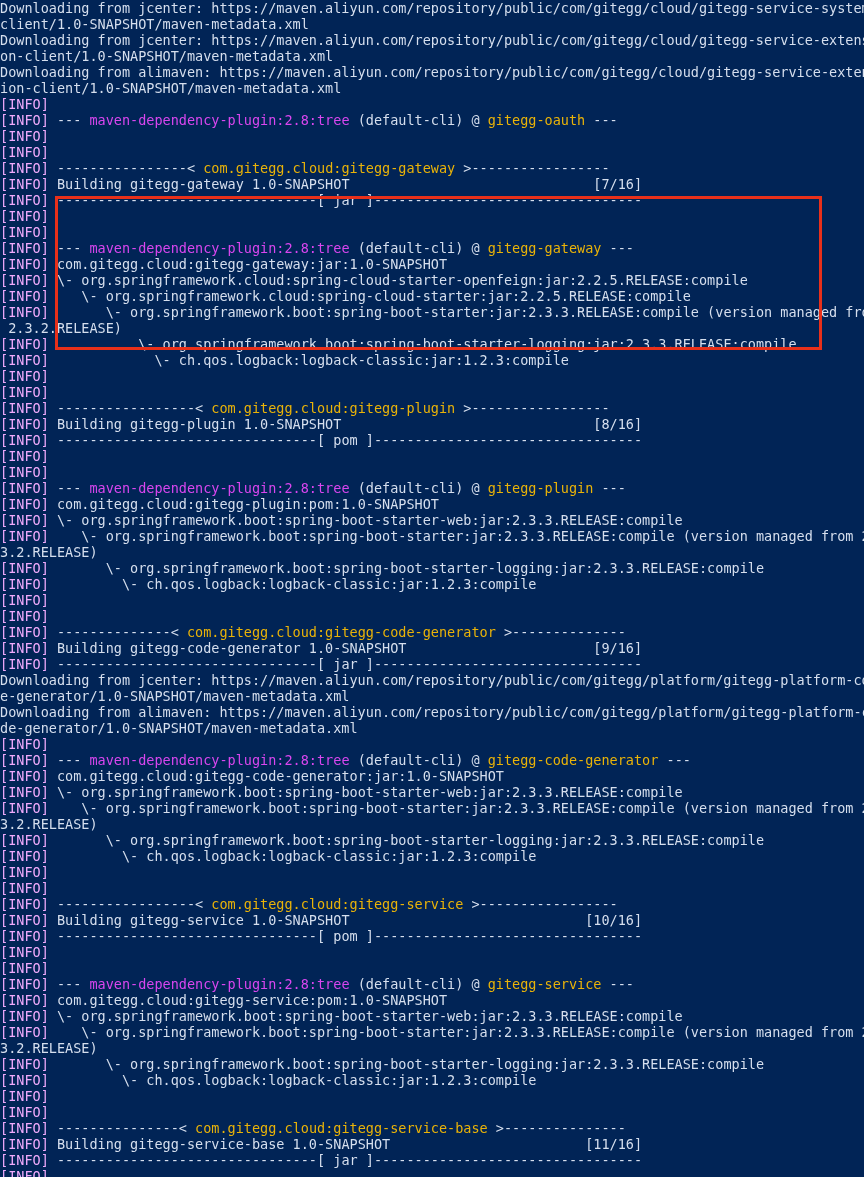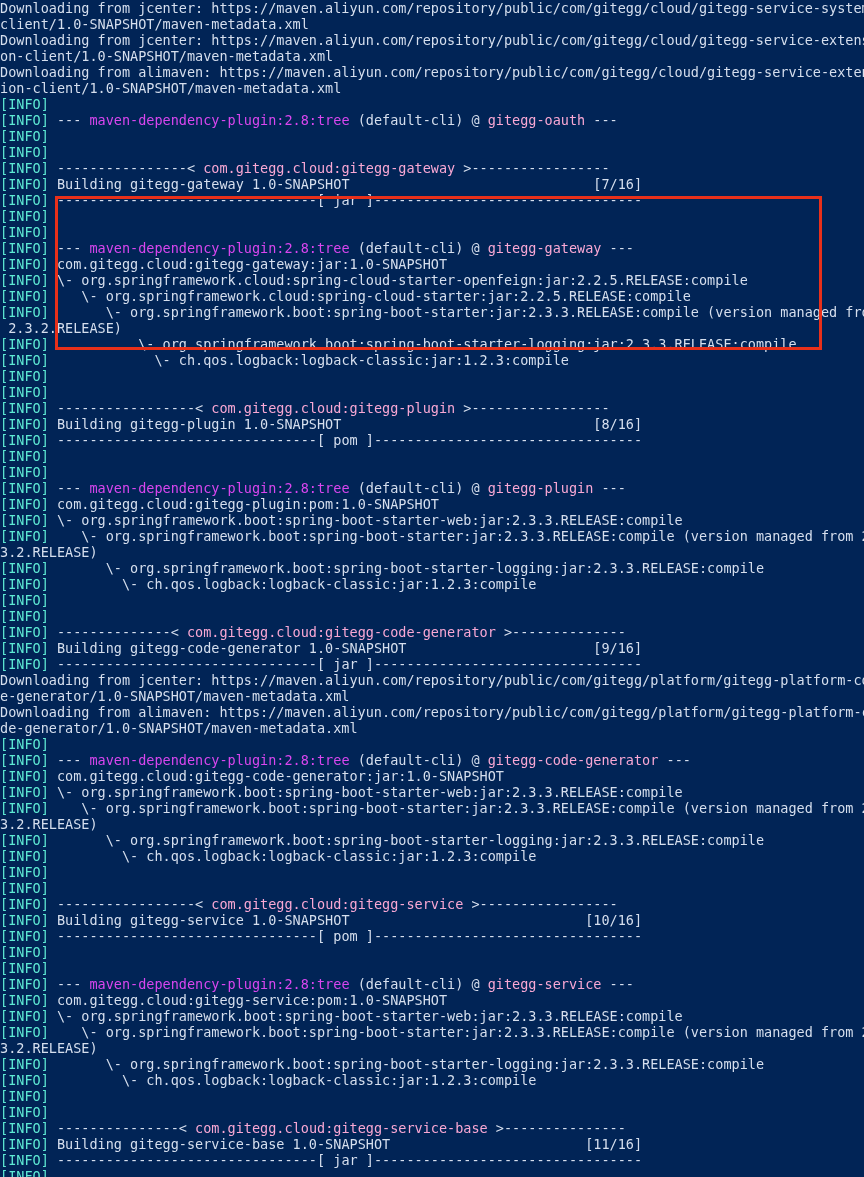--- a/index.html
+++ b/index.html
@@ -28,24 +28,24 @@
     padding: 0;
     white-space: pre;
   }
   .line {
     height: 16px;
     line-height: 16px;
     white-space: pre;
     display: block;
   }
   
-  .c-info    { color: #5eead4; }
+  .c-info    { color: #f0abfc; }
   .c-plain   { color: #d6dfee; }
   .c-green   { color: #d946ef; }
-  .c-cyan    { color: #f9a8d4; }
+  .c-cyan    { color: #eab308; }
 
   
   #highlight-box {
     position: absolute;
     left: 55px;
     top: 196px;
     width: 767px;
     height: 154px;
     border: 3px solid #e8301a;
     box-sizing: border-box;

